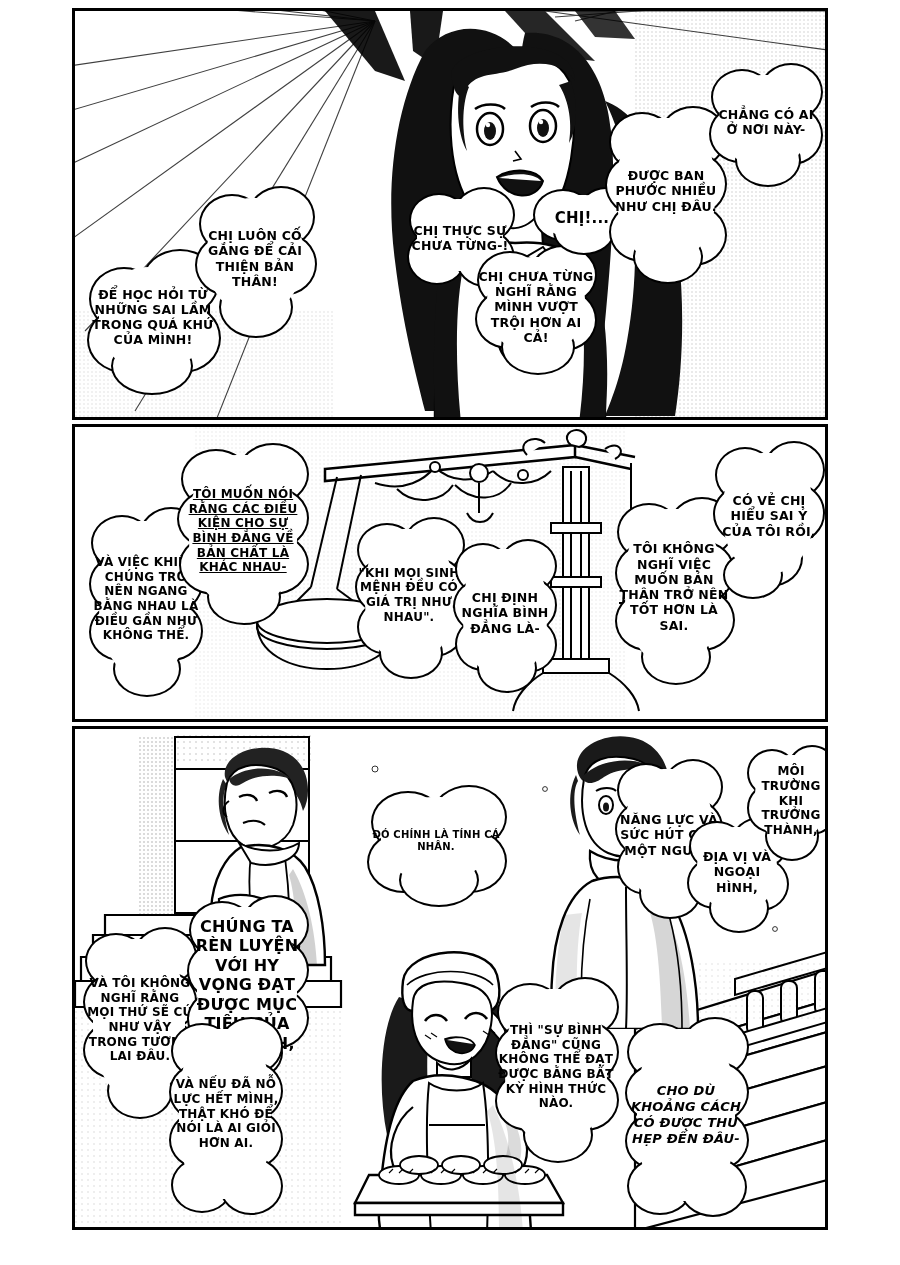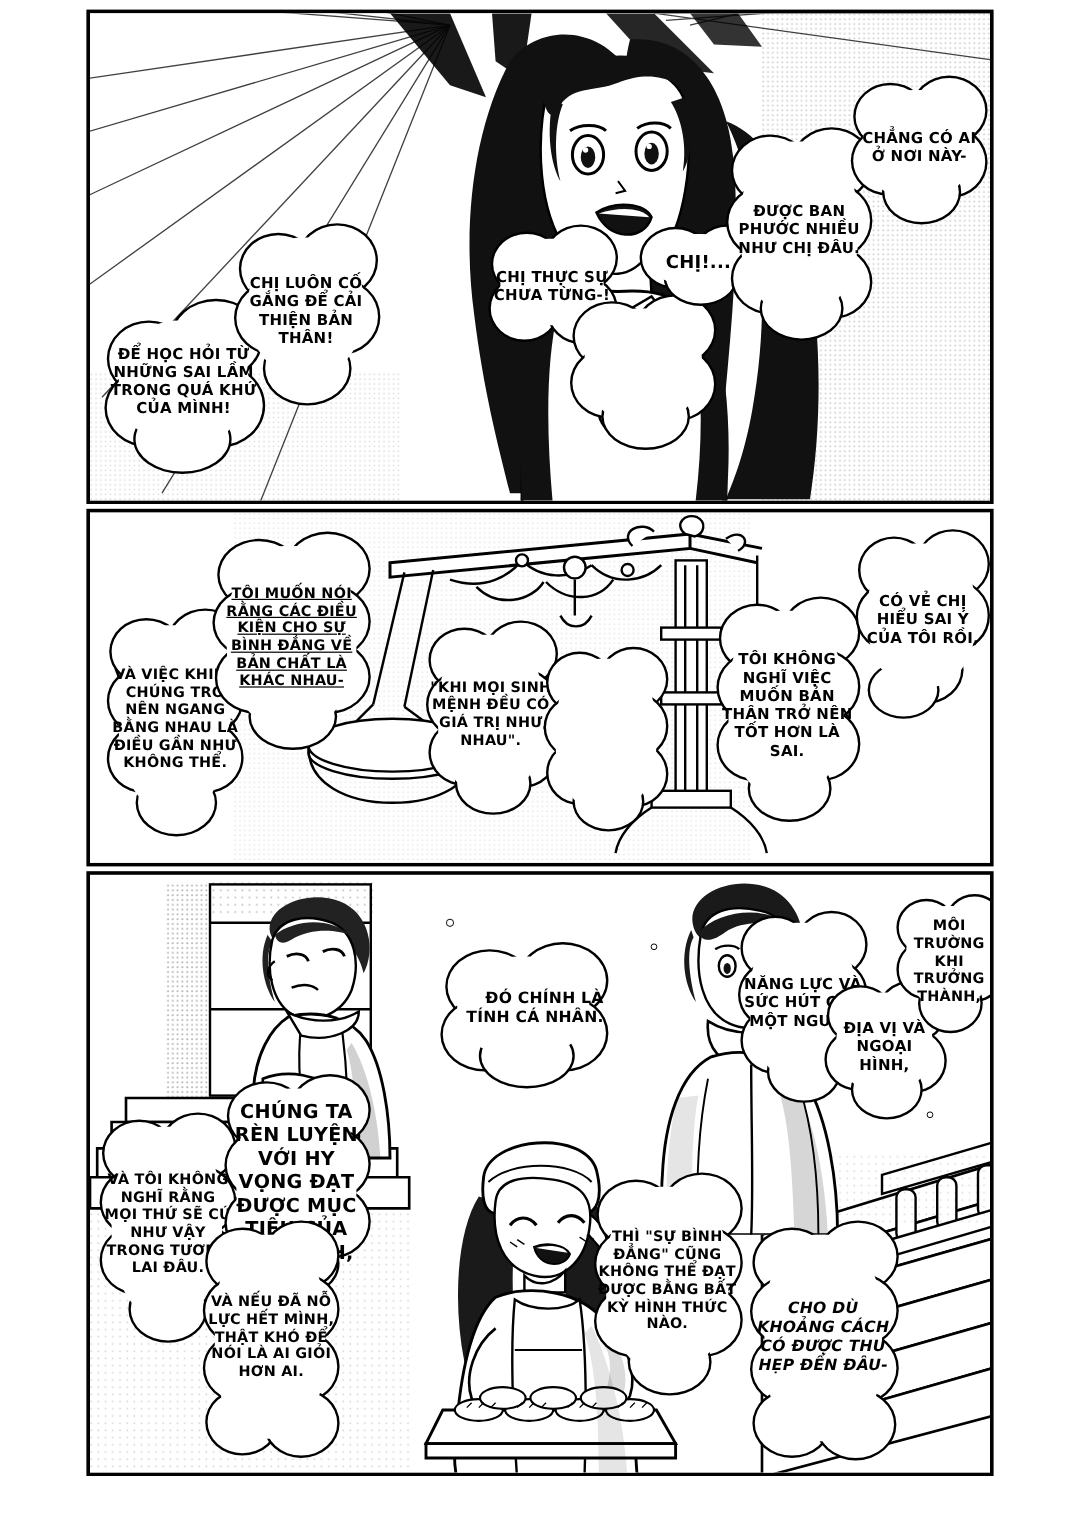--- a/index.html
+++ b/index.html
@@ -223,20 +223,21 @@
 
     <div class="bubble cloud" style="left:398px; top:226px; width:126px; height:140px;">
       <div class="lobes">
         <span style="left:4px;  top:14px; width:62px; height:54px;"></span>
         <span style="left:56px; top:8px;  width:64px; height:56px;"></span>
         <span style="left:2px;  top:52px; width:62px; height:56px;"></span>
         <span style="left:58px; top:52px; width:62px; height:58px;"></span>
         <span style="left:28px; top:82px; width:70px; height:52px;"></span>
       </div>
       <div class="inner-mask" style="left:14px; top:20px; width:98px; height:96px; border-radius:46%;"></div>
+      <div class="txt" style="font-size:12.5px;">CHỊ CHƯA TỪNG NGHĨ RẰNG MÌNH VƯỢT TRỘI HƠN AI CẢ!</div>
     </div>
 
     <div class="bubble cloud" style="left:456px; top:170px; width:102px; height:74px;">
       <div class="lobes">
         <span style="left:2px;  top:8px;  width:56px; height:48px;"></span>
         <span style="left:46px; top:6px;  width:54px; height:50px;"></span>
         <span style="left:22px; top:26px; width:58px; height:44px;"></span>
       </div>
       <div class="inner-mask" style="left:12px; top:14px; width:78px; height:44px; border-radius:46%;"></div>
       <div class="txt" style="font-size:15px;">CHỊ!...</div>
@@ -385,23 +386,24 @@
       <div class="lobes">
         <span style="left:2px;  top:12px;  width:52px; height:48px;"></span>
         <span style="left:46px; top:8px;   width:54px; height:50px;"></span>
         <span style="left:0px;  top:48px;  width:52px; height:50px;"></span>
         <span style="left:48px; top:46px;  width:52px; height:52px;"></span>
         <span style="left:2px;  top:86px;  width:52px; height:50px;"></span>
         <span style="left:46px; top:86px;  width:54px; height:52px;"></span>
         <span style="left:24px; top:112px; width:56px; height:46px;"></span>
       </div>
       <div class="inner-mask" style="left:10px; top:18px; width:84px; height:128px; border-radius:44%;"></div>
-    </div>
-
-    <div class="bubble cloud" style="left:520px; top:60px; width:122px; height:200px;">
+      <div class="txt" style="font-size:12.5px;">CHỊ ĐỊNH NGHĨA BÌNH ĐẲNG LÀ-</div>
+    </div>
+
+    <div class="bubble cloud" style="left:538px; top:60px; width:122px; height:200px;">
       <div class="lobes">
         <span style="left:4px;  top:16px;  width:60px; height:54px;"></span>
         <span style="left:56px; top:10px;  width:62px; height:56px;"></span>
         <span style="left:2px;  top:56px;  width:60px; height:56px;"></span>
         <span style="left:58px; top:54px;  width:60px; height:58px;"></span>
         <span style="left:2px;  top:104px; width:60px; height:56px;"></span>
         <span style="left:56px; top:102px; width:62px; height:58px;"></span>
         <span style="left:28px; top:142px; width:66px; height:52px;"></span>
       </div>
       <div class="inner-mask" style="left:12px; top:22px; width:96px; height:156px; border-radius:44%;"></div>
@@ -614,21 +616,21 @@
 
     <div class="bubble cloud" style="left:290px; top:48px; width:142px; height:128px;">
       <div class="lobes">
         <span style="left:6px;  top:14px; width:70px; height:58px;"></span>
         <span style="left:66px; top:8px;  width:72px; height:60px;"></span>
         <span style="left:2px;  top:54px; width:70px; height:58px;"></span>
         <span style="left:68px; top:52px; width:70px; height:60px;"></span>
         <span style="left:34px; top:76px; width:76px; height:50px;"></span>
       </div>
       <div class="inner-mask" style="left:16px; top:20px; width:110px; height:84px; border-radius:46%;"></div>
-      <div class="txt" style="font-size:13px;text-align:right;">ĐÓ CHÍNH LÀ TÍNH CÁ NHÂN.</div>
+      <div class="txt" style="font-size:10px;">ĐÓ CHÍNH LÀ TÍNH CÁ NHÂN.</div>
     </div>
 
     <div class="bubble cloud" style="left:540px; top:22px; width:108px; height:168px;">
       <div class="lobes">
         <span style="left:2px;  top:12px;  width:54px; height:50px;"></span>
         <span style="left:48px; top:8px;   width:56px; height:52px;"></span>
         <span style="left:0px;  top:50px;  width:54px; height:52px;"></span>
         <span style="left:50px; top:48px;  width:54px; height:54px;"></span>
         <span style="left:2px;  top:88px;  width:54px; height:52px;"></span>
         <span style="left:48px; top:88px;  width:56px; height:54px;"></span>

